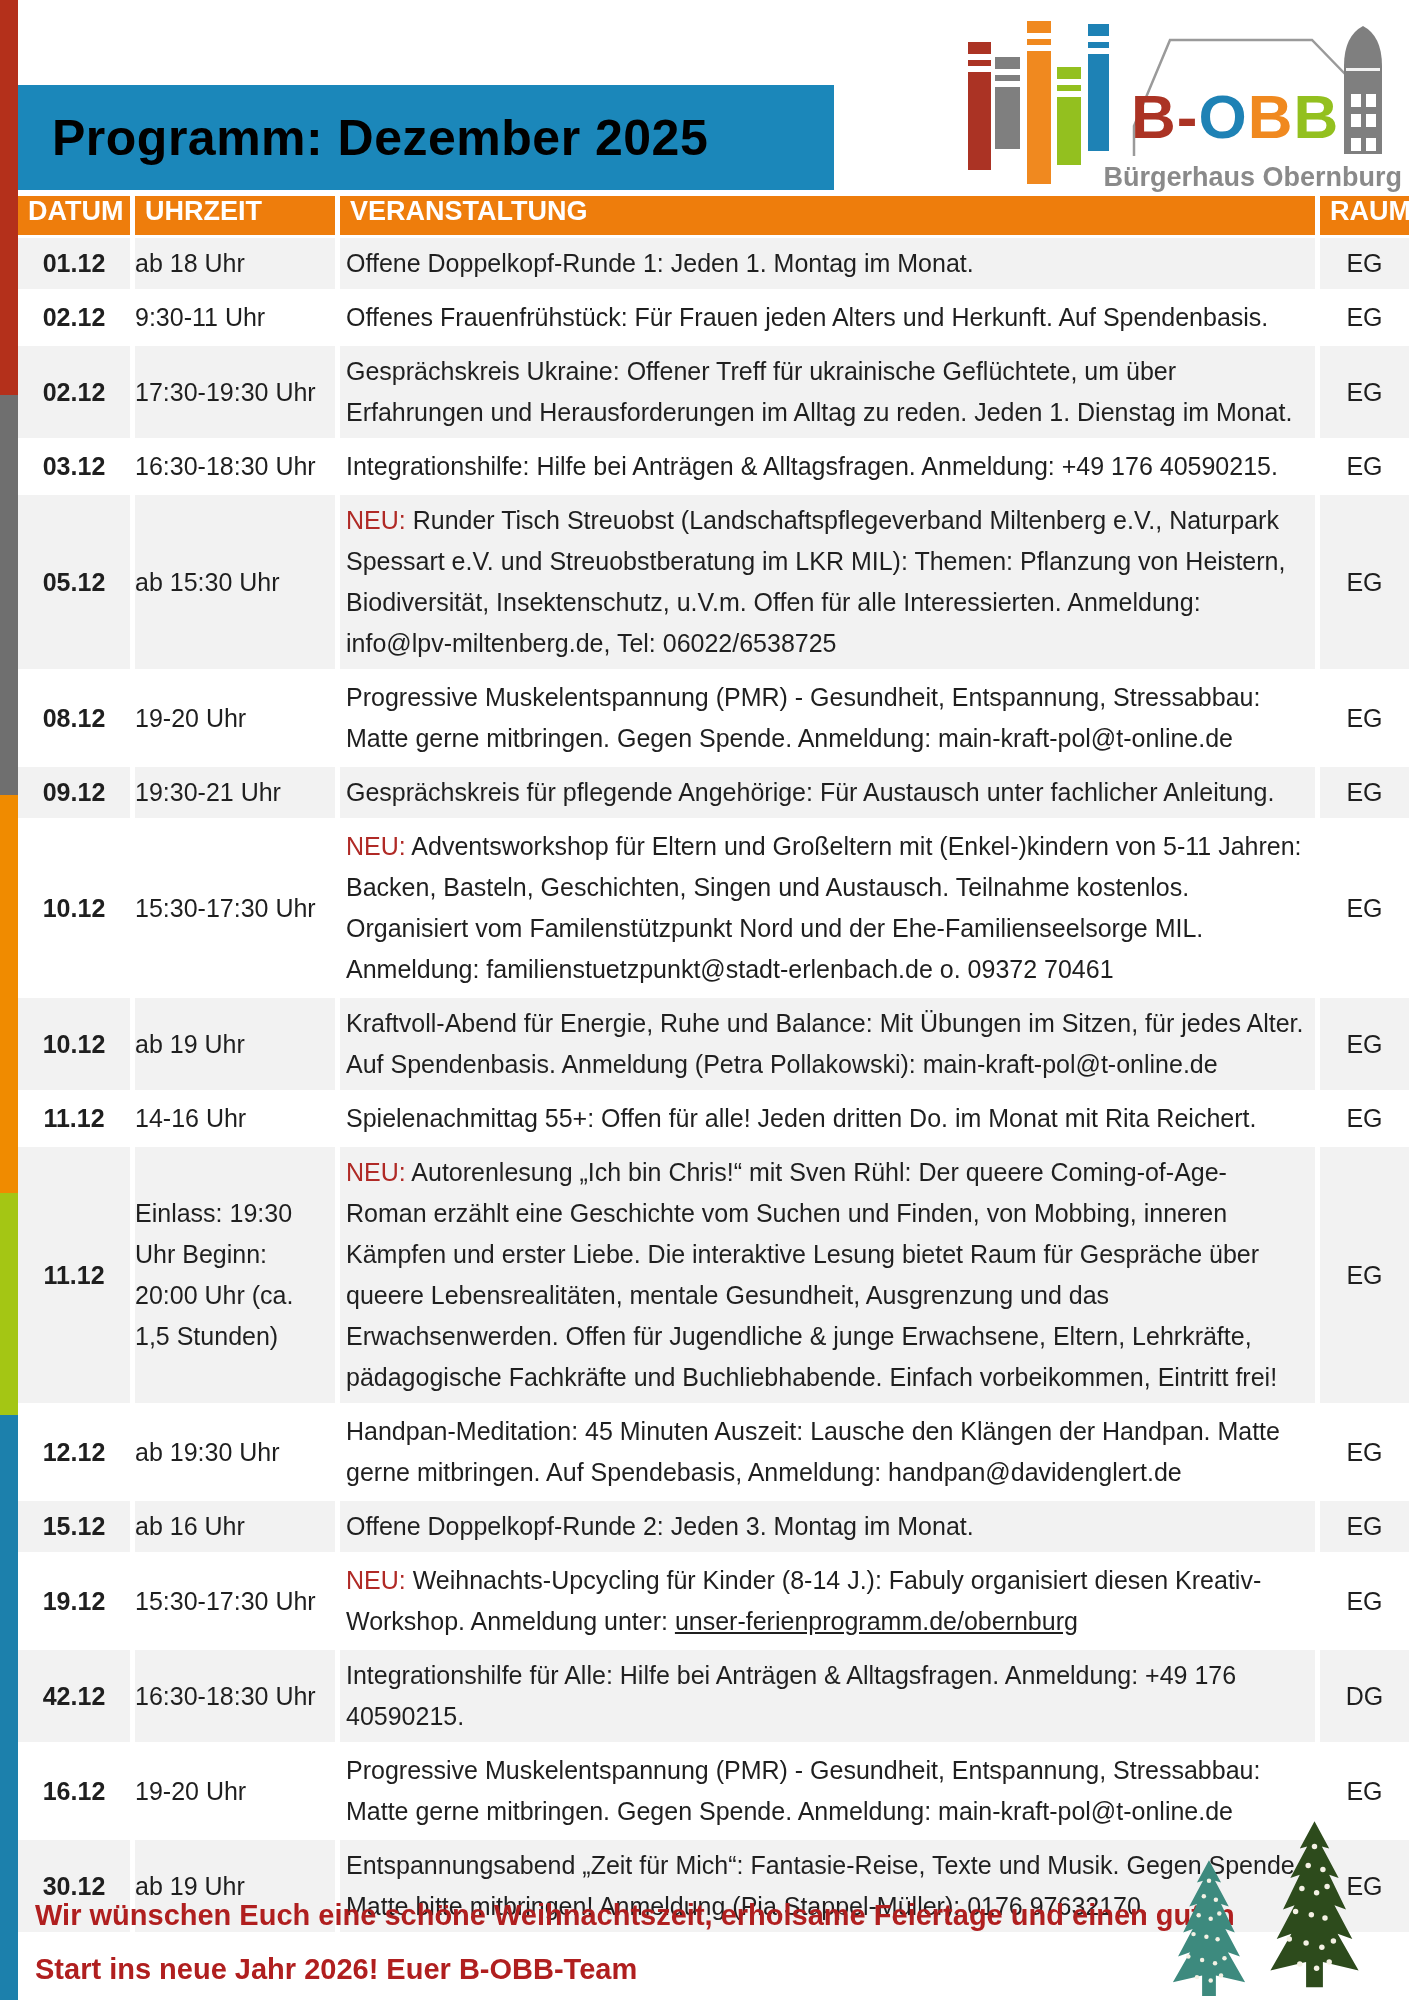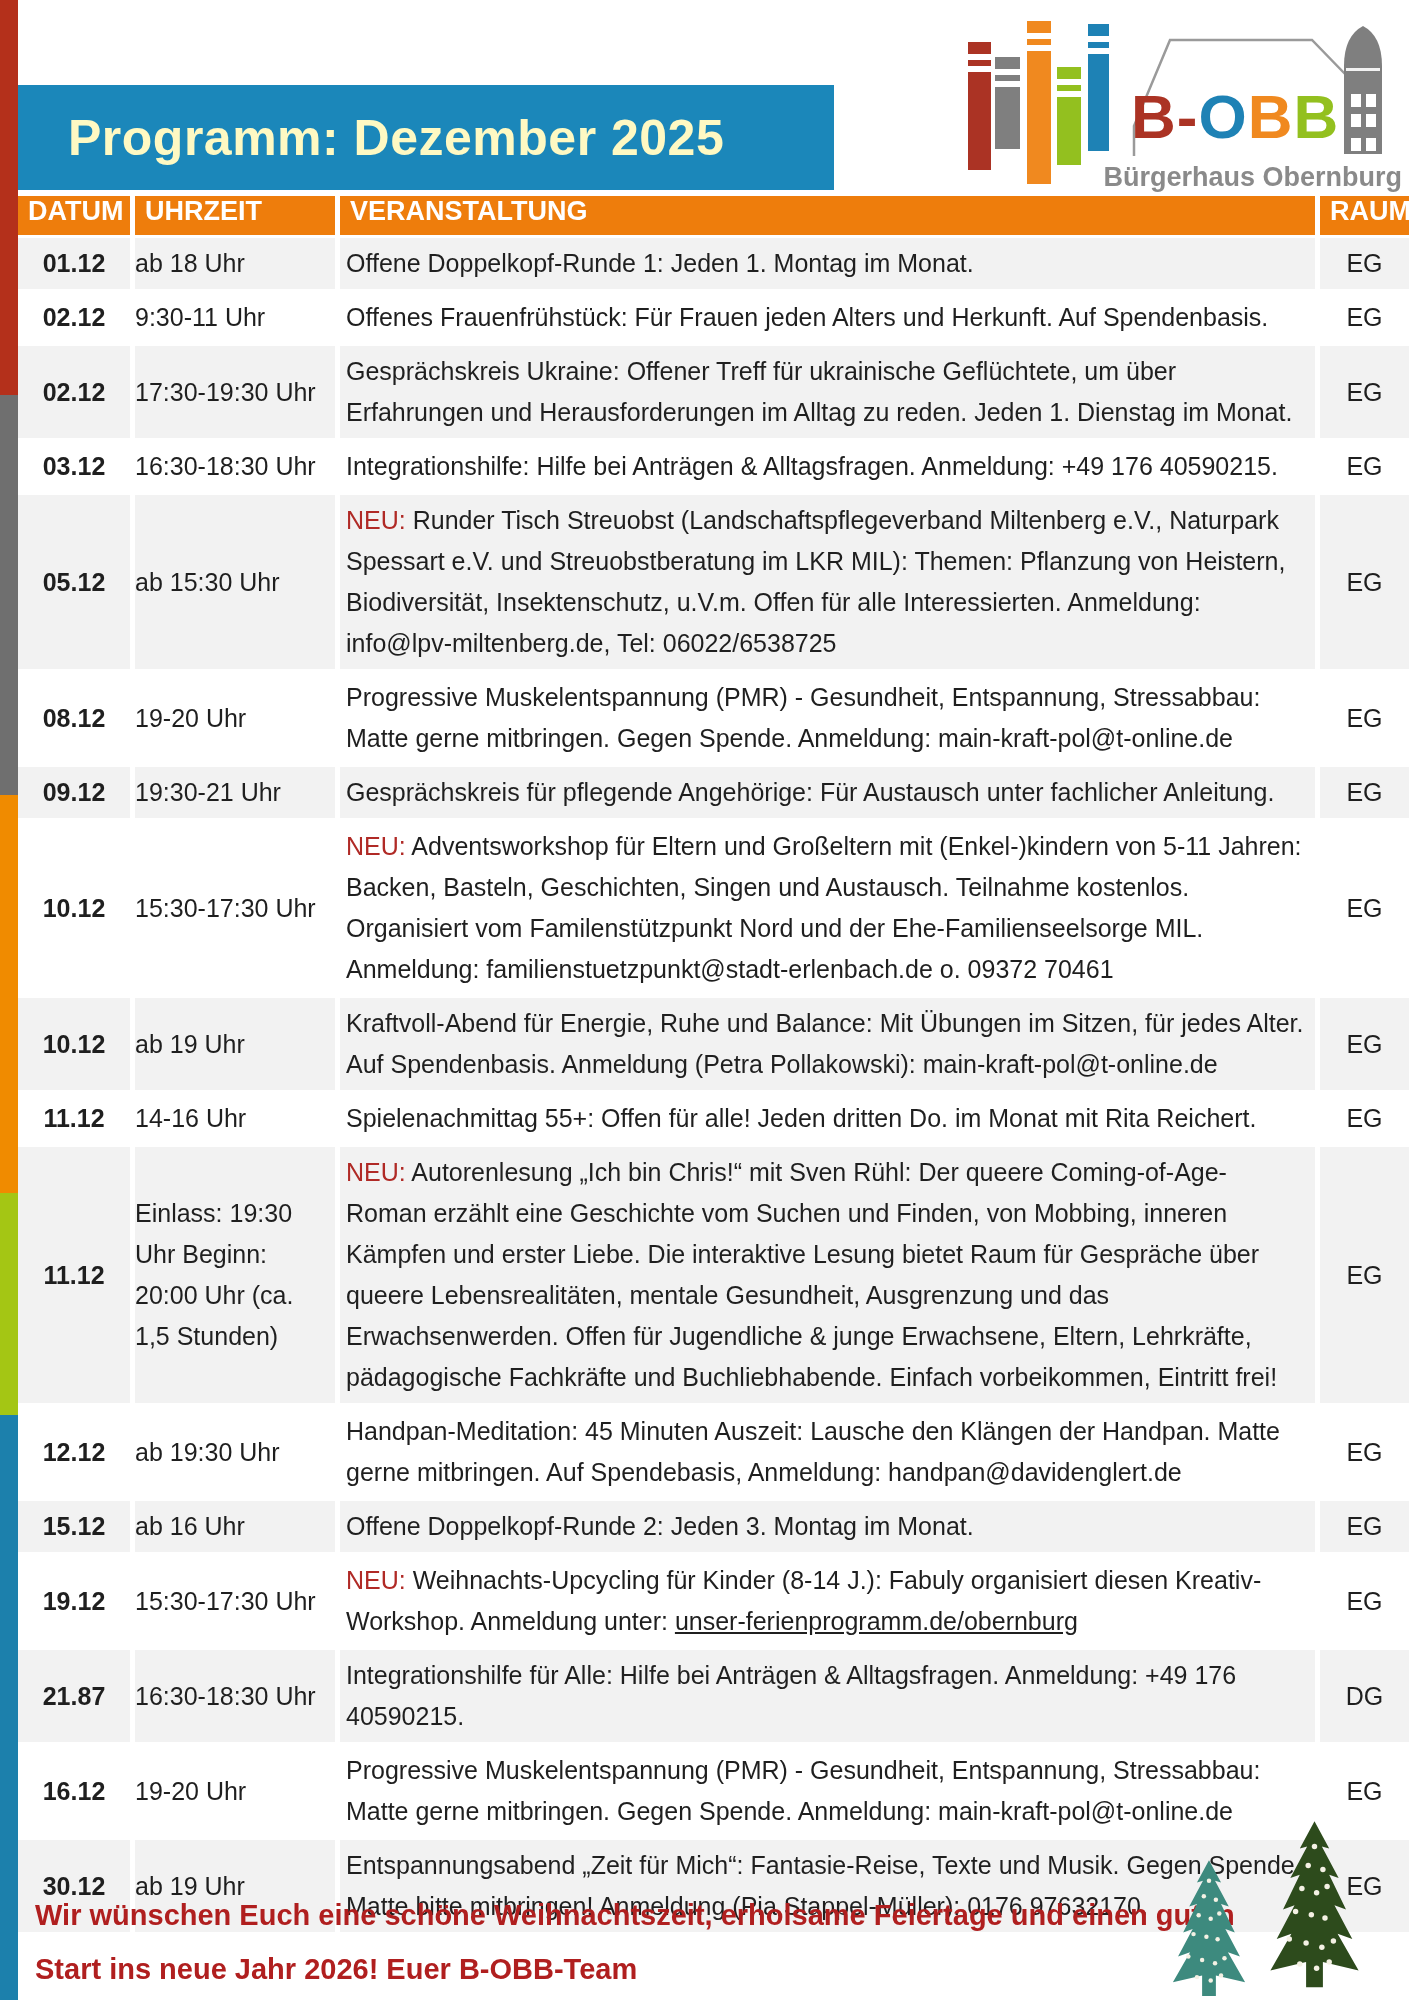--- a/index.html
+++ b/index.html
@@ -10,21 +10,21 @@
   body{width:1414px;height:2000px;position:relative;overflow:hidden;background:#fff;
        font-family:"Liberation Sans",sans-serif;color:var(--text)}
   
   .stripe{position:absolute;left:0;top:0;width:18px;height:2000px;display:flex;flex-direction:column}
   .stripe div{width:100%}
   .stripe .s0{height:395px}.stripe .s1{height:400px}.stripe .s2{height:398px}
   .stripe .s3{height:222px}.stripe .s4{flex:1}
   
   .banner{position:absolute;left:18px;top:85px;width:816px;height:105px;background:var(--banner);
           display:flex;align-items:center;padding-left:34px;box-sizing:border-box}
-  .banner h1{margin:16px;color:#fef9c3;font-size:50px;font-weight:bold;letter-spacing:.5px}
+  .banner h1{margin:0;color:#000000;font-size:50px;font-weight:bold;letter-spacing:.5px}
   
   .logo{position:absolute;top:14px;right:2px;width:462px;height:188px}
   
   table.schedule{position:absolute;left:13px;top:193px;width:1401px;border-collapse:separate;
                  border-spacing:5px 3px;table-layout:fixed}
   col.c-datum{width:112px} col.c-uhrzeit{width:200px} col.c-veranstaltung{width:975px} col.c-raum{width:89px}
   th{background:var(--orange);color:#fff;font-size:27px;font-weight:bold;text-align:left;
      padding:0 0 8px 10px;height:30px}
   td{vertical-align:middle;font-size:25px;line-height:41px;padding:5px 0;background:#fff}
   tr.row-gray td{background:var(--rowgray)}
@@ -183,21 +183,21 @@
         <td class="td-veranstaltung"><span class="seg-bold">Offene Doppelkopf-Runde 2:</span><span class="seg-text"> Jeden 3. Montag im Monat.</span></td>
         <td class="td-raum">EG</td>
       </tr>
       <tr class="row-white">
         <td class="td-datum">19.12</td>
         <td class="td-uhrzeit">15:30-17:30 Uhr</td>
         <td class="td-veranstaltung"><span class="seg-neu">NEU:</span><span class="seg-bold"> Weihnachts-Upcycling für Kinder (8-14 J.):</span><span class="seg-text"> Fabuly organisiert diesen Kreativ-Workshop. Anmeldung unter: </span><span class="seg-link">unser-ferienprogramm.de/obernburg</span></td>
         <td class="td-raum">EG</td>
       </tr>
       <tr class="row-gray">
-        <td class="td-datum">21.87</td>
+        <td class="td-datum">42.12</td>
         <td class="td-uhrzeit">16:30-18:30 Uhr</td>
         <td class="td-veranstaltung"><span class="seg-bold">Integrationshilfe für Alle:</span><span class="seg-text"> Hilfe bei Anträgen &amp; Alltagsfragen. Anmeldung: +49 176 40590215.</span></td>
         <td class="td-raum">DG</td>
       </tr>
       <tr class="row-white">
         <td class="td-datum">16.12</td>
         <td class="td-uhrzeit">19-20 Uhr</td>
         <td class="td-veranstaltung"><span class="seg-bold">Progressive Muskelentspannung (PMR) - Gesundheit, Entspannung, Stressabbau:</span><span class="seg-text"> Matte gerne mitbringen. Gegen Spende. Anmeldung: main-kraft-pol@t-online.de</span></td>
         <td class="td-raum">EG</td>
       </tr>

